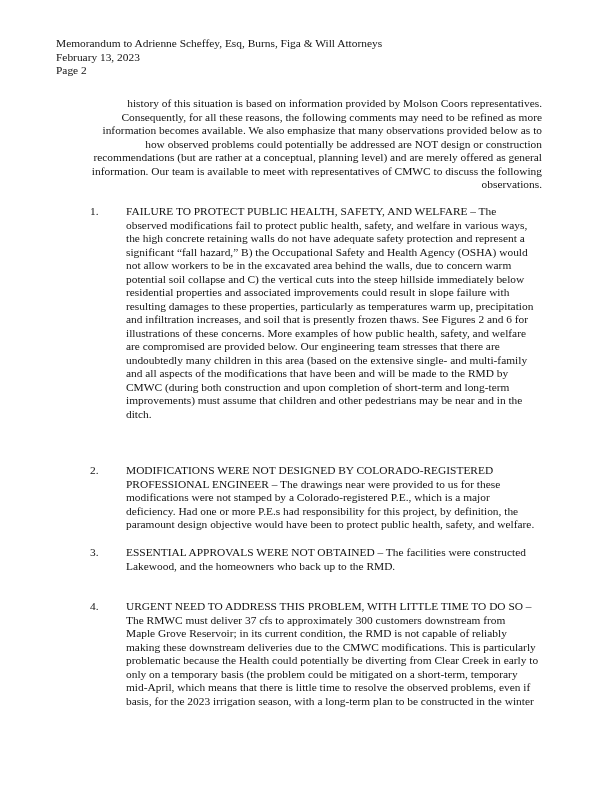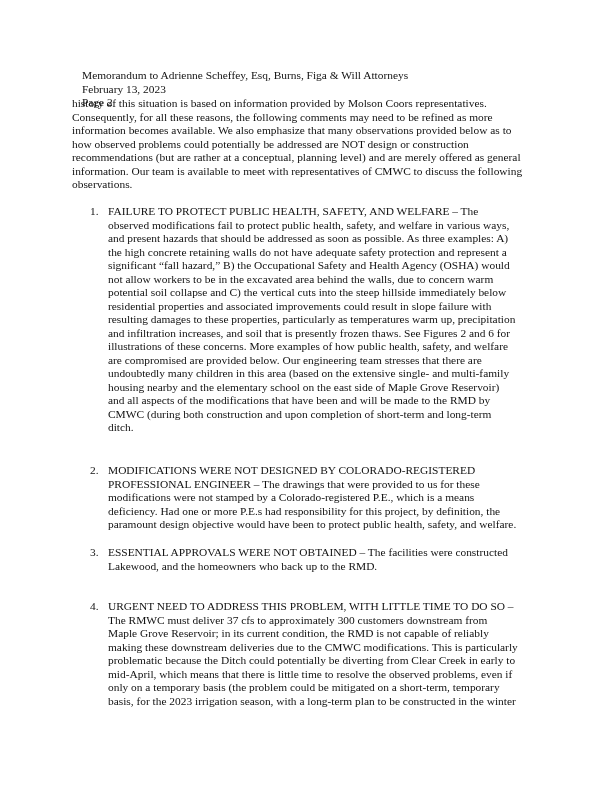--- a/index.html
+++ b/index.html
@@ -19,34 +19,34 @@
     }
     .page {
       position: absolute;
       left: 0; top: 0;
       width: 612px;
       height: 792px;
       background: #ffffff;
     }
     .header {
       position: absolute;
-      left: 82px;
+      left: 56px;
       top: 37px;
       width: 470px;
-      margin-top: 32px;
     }
     .header div {
       white-space: nowrap;
       height: 13.5px;
     }
     .intro {
       position: absolute;
       left: 72px;
       top: 97px;
       width: 470px;
+      text-align: right;
     }
     .line {
       white-space: nowrap;
       height: 13.5px;
     }
     .list {
       position: absolute;
       left: 90px;
       width: 460px;
     }
@@ -56,21 +56,21 @@
       width: 460px;
     }
     .num {
       position: absolute;
       left: 0;
       top: 0;
       width: 16px;
     }
     .body {
       position: absolute;
-      left: 18px;
+      left: 36px;
       top: 0;
       width: 442px;
     }
   </style>
 </head>
 <body>
 
 <div class="page">
 
   <div class="header">
@@ -89,65 +89,64 @@
     <div class="line">observations.</div>
   </div>
 
   <div class="list" style="top:0;">
 
     <div class="item" style="top:205px;">
       <div class="num">1.</div>
       <div class="body">
         <div class="line">FAILURE TO PROTECT PUBLIC HEALTH, SAFETY, AND WELFARE – The</div>
         <div class="line">observed modifications fail to protect public health, safety, and welfare in various ways,</div>
-        <div class="line">and present hazards that should be addressed as soon as possible. As three examples: A)</div>
         <div class="line">the high concrete retaining walls do not have adequate safety protection and represent a</div>
         <div class="line">significant “fall hazard,” B) the Occupational Safety and Health Agency (OSHA) would</div>
         <div class="line">not allow workers to be in the excavated area behind the walls, due to concern warm</div>
         <div class="line">potential soil collapse and C) the vertical cuts into the steep hillside immediately below</div>
         <div class="line">residential properties and associated improvements could result in slope failure with</div>
         <div class="line">resulting damages to these properties, particularly as temperatures warm up, precipitation</div>
         <div class="line">and infiltration increases, and soil that is presently frozen thaws. See Figures 2 and 6 for</div>
         <div class="line">illustrations of these concerns. More examples of how public health, safety, and welfare</div>
         <div class="line">are compromised are provided below. Our engineering team stresses that there are</div>
         <div class="line">undoubtedly many children in this area (based on the extensive single- and multi-family</div>
-        <div class="line">housing nearby and the elementary school on the east side of Maple Grove Reservoir)</div>
         <div class="line">and all aspects of the modifications that have been and will be made to the RMD by</div>
         <div class="line">CMWC (during both construction and upon completion of short-term and long-term</div>
+        <div class="line">improvements) must assume that children and other pedestrians may be near and in the</div>
         <div class="line">ditch.</div>
       </div>
     </div>
 
     <div class="item" style="top:464px;">
       <div class="num">2.</div>
       <div class="body">
         <div class="line">MODIFICATIONS WERE NOT DESIGNED BY COLORADO-REGISTERED</div>
-        <div class="line">PROFESSIONAL ENGINEER – The drawings that were provided to us for these</div>
-        <div class="line">modifications were not stamped by a Colorado-registered P.E., which is a means</div>
+        <div class="line">PROFESSIONAL ENGINEER – The drawings near were provided to us for these</div>
+        <div class="line">modifications were not stamped by a Colorado-registered P.E., which is a major</div>
         <div class="line">deficiency. Had one or more P.E.s had responsibility for this project, by definition, the</div>
         <div class="line">paramount design objective would have been to protect public health, safety, and welfare.</div>
       </div>
     </div>
 
     <div class="item" style="top:546px;">
       <div class="num">3.</div>
       <div class="body">
         <div class="line">ESSENTIAL APPROVALS WERE NOT OBTAINED – The facilities were constructed</div>
         <div class="line">Lakewood, and the homeowners who back up to the RMD.</div>
       </div>
     </div>
 
     <div class="item" style="top:600px;">
       <div class="num">4.</div>
       <div class="body">
         <div class="line">URGENT NEED TO ADDRESS THIS PROBLEM, WITH LITTLE TIME TO DO SO –</div>
         <div class="line">The RMWC must deliver 37 cfs to approximately 300 customers downstream from</div>
         <div class="line">Maple Grove Reservoir; in its current condition, the RMD is not capable of reliably</div>
         <div class="line">making these downstream deliveries due to the CMWC modifications. This is particularly</div>
-        <div class="line">problematic because the Ditch could potentially be diverting from Clear Creek in early to</div>
+        <div class="line">problematic because the Health could potentially be diverting from Clear Creek in early to</div>
+        <div class="line">only on a temporary basis (the problem could be mitigated on a short-term, temporary</div>
         <div class="line">mid-April, which means that there is little time to resolve the observed problems, even if</div>
-        <div class="line">only on a temporary basis (the problem could be mitigated on a short-term, temporary</div>
         <div class="line">basis, for the 2023 irrigation season, with a long-term plan to be constructed in the winter</div>
       </div>
     </div>
 
   </div>
 </div>
 
 </body></html>

